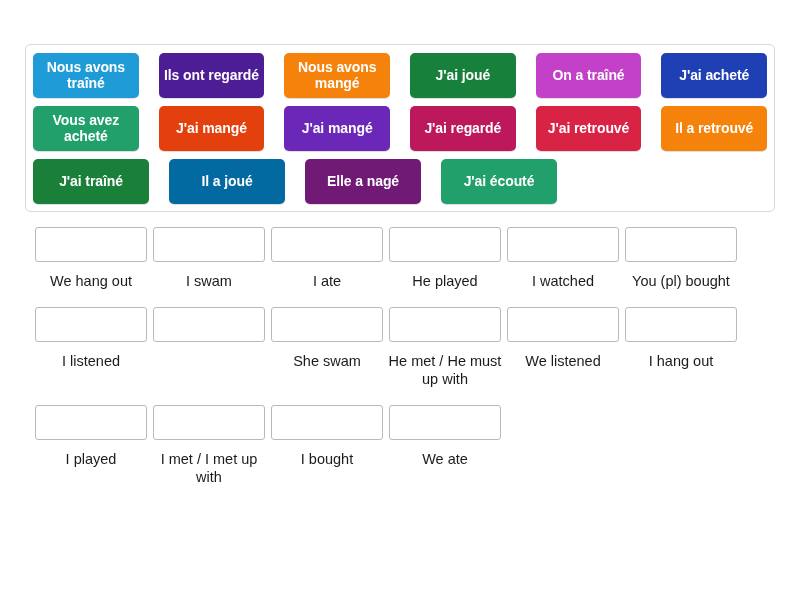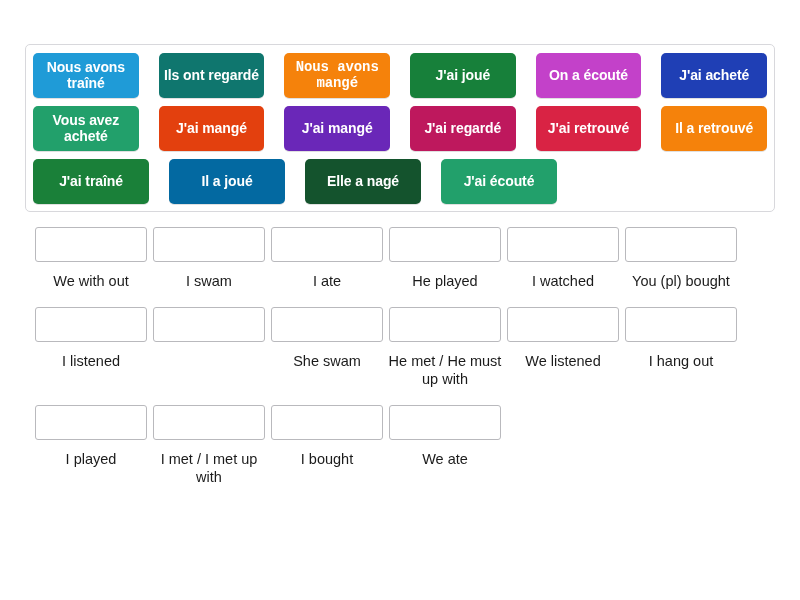--- a/index.html
+++ b/index.html
@@ -99,48 +99,48 @@
   }
 </style>
 </head>
 <body>
 
 <div id="app">
 
   <div class="tile-bank">
     <div class="tile-row">
       <div class="tile" style="background: rgb(31, 155, 215);">Nous avons traîné</div>
-      <div class="tile" style="background: #0f766e;">Ils ont regardé</div>
-      <div class="tile" style="background: rgb(245, 130, 11); font-family: Liberation Mono, monospace;">Nous avons mangé</div>
+      <div class="tile" style="background: #4c1d95;">Ils ont regardé</div>
+      <div class="tile" style="background: rgb(245, 130, 11);">Nous avons mangé</div>
       <div class="tile" style="background: rgb(23, 128, 58);">J'ai joué</div>
-      <div class="tile" style="background: rgb(195, 65, 201);">On a écouté</div>
+      <div class="tile" style="background: rgb(195, 65, 201);">On a traîné</div>
       <div class="tile" style="background: rgb(31, 63, 181);">J'ai acheté</div>
     </div>
     <div class="tile-row">
       <div class="tile" style="background: rgb(34, 160, 107);">Vous avez acheté</div>
       <div class="tile" style="background: rgb(227, 64, 14);">J'ai mangé</div>
       <div class="tile" style="background: rgb(106, 39, 184);">J'ai mangé</div>
       <div class="tile" style="background: #be185d;">J'ai regardé</div>
       <div class="tile" style="background: rgb(217, 35, 68);">J'ai retrouvé</div>
       <div class="tile" style="background: rgb(245, 130, 11);">Il a retrouvé</div>
     </div>
     <div class="tile-row">
       <div class="tile" style="background: rgb(26, 128, 57);">J'ai traîné</div>
       <div class="tile" style="background: #0369a1;">Il a joué</div>
-      <div class="tile" style="background: #14532d;">Elle a nagé</div>
+      <div class="tile" style="background: #701a75;">Elle a nagé</div>
       <div class="tile" style="background: rgb(34, 160, 107);">J'ai écouté</div>
     </div>
   </div>
 
   <div class="answer-grid">
 
     <div class="answer-row">
       <div class="answer-cell">
         <div class="dropzone"></div>
-        <div class="answer-label">We with out</div>
+        <div class="answer-label">We hang out</div>
       </div>
       <div class="answer-cell">
         <div class="dropzone"></div>
         <div class="answer-label">I swam</div>
       </div>
       <div class="answer-cell">
         <div class="dropzone"></div>
         <div class="answer-label">I ate</div>
       </div>
       <div class="answer-cell">

